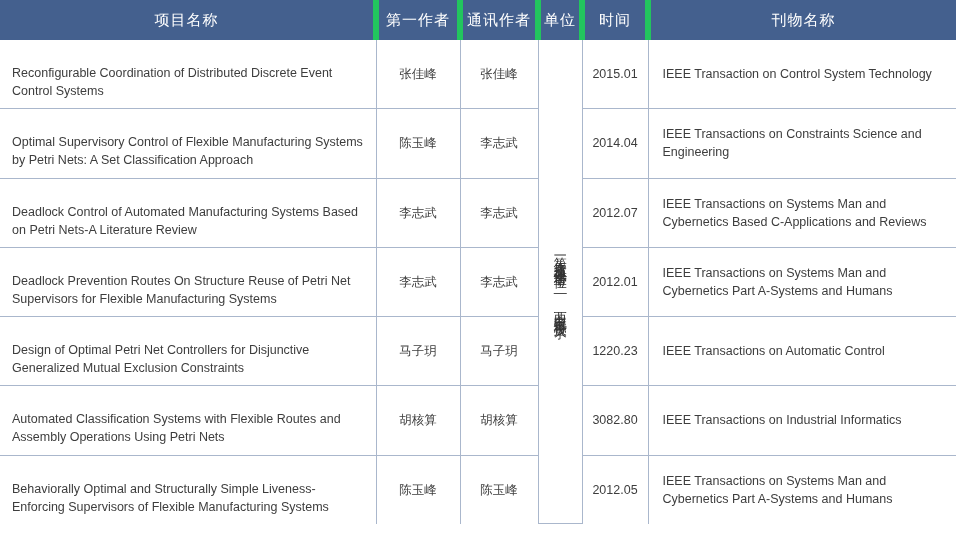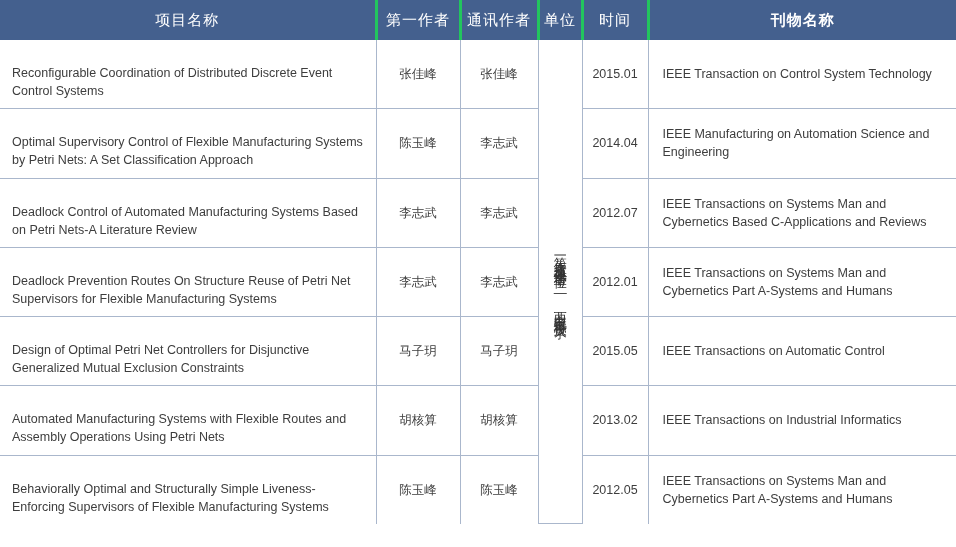--- a/index.html
+++ b/index.html
@@ -25,26 +25,25 @@
     table-layout: fixed;
   }
   table.pubs thead th {
     background: #44608e;
     color: #ffffff;
     font-size: 15px;
     font-weight: normal;
     height: 38px;
     text-align: center;
     vertical-align: middle;
-    border-right: 3px solid #22c55e;
+    border-right: 6px solid #22c55e;
     letter-spacing: 1px;
   }
   table.pubs thead th:last-child {
     border-right: none;
-    font-weight: bold;
   }
   table.pubs tbody td {
     border-right: 1px solid #aab7cc;
     border-bottom: 1px solid #aab7cc;
     vertical-align: middle;
     font-size: 12.5px;
     color: #3d3d3d;
     line-height: 1.45;
     background: #ffffff;
   }
@@ -136,48 +135,48 @@
           <span class="vertical-text">第一作者及通讯作者单位——西安电子科技大学</span>
         </td>
         <td class="date">2015.01</td>
         <td class="journal">IEEE Transaction on Control System Technology</td>
       </tr>
       <tr>
         <td class="title">Optimal Supervisory Control of Flexible Manufacturing Systems by Petri Nets: A Set Classification Approach</td>
         <td class="author">陈玉峰</td>
         <td class="author">李志武</td>
         <td class="date">2014.04</td>
-        <td class="journal">IEEE Manufacturing on Automation Science and Engineering</td>
+        <td class="journal">IEEE Transactions on Constraints Science and Engineering</td>
       </tr>
       <tr>
         <td class="title">Deadlock Control of Automated Manufacturing Systems Based on Petri Nets-A Literature Review</td>
         <td class="author">李志武</td>
         <td class="author">李志武</td>
         <td class="date">2012.07</td>
         <td class="journal">IEEE Transactions on Systems Man and Cybernetics Based C-Applications and Reviews</td>
       </tr>
       <tr>
         <td class="title">Deadlock Prevention Routes On Structure Reuse of Petri Net Supervisors for Flexible Manufacturing Systems</td>
         <td class="author">李志武</td>
         <td class="author">李志武</td>
         <td class="date">2012.01</td>
         <td class="journal">IEEE Transactions on Systems Man and Cybernetics Part A-Systems and Humans</td>
       </tr>
       <tr>
         <td class="title">Design of Optimal Petri Net Controllers for Disjunctive Generalized Mutual Exclusion Constraints</td>
         <td class="author">马子玥</td>
         <td class="author">马子玥</td>
-        <td class="date">2015.05</td>
+        <td class="date">1220.23</td>
         <td class="journal">IEEE Transactions on Automatic Control</td>
       </tr>
       <tr>
-        <td class="title">Automated Manufacturing Systems with Flexible Routes and Assembly Operations Using Petri Nets</td>
+        <td class="title">Automated Classification Systems with Flexible Routes and Assembly Operations Using Petri Nets</td>
         <td class="author">胡核算</td>
         <td class="author">胡核算</td>
-        <td class="date">2013.02</td>
+        <td class="date">3082.80</td>
         <td class="journal">IEEE Transactions on Industrial Informatics</td>
       </tr>
       <tr>
         <td class="title">Behaviorally Optimal and Structurally Simple Liveness-Enforcing Supervisors of Flexible Manufacturing Systems</td>
         <td class="author">陈玉峰</td>
         <td class="author">陈玉峰</td>
         <td class="date">2012.05</td>
         <td class="journal">IEEE Transactions on Systems Man and Cybernetics Part A-Systems and Humans</td>
       </tr>
     </tbody>

